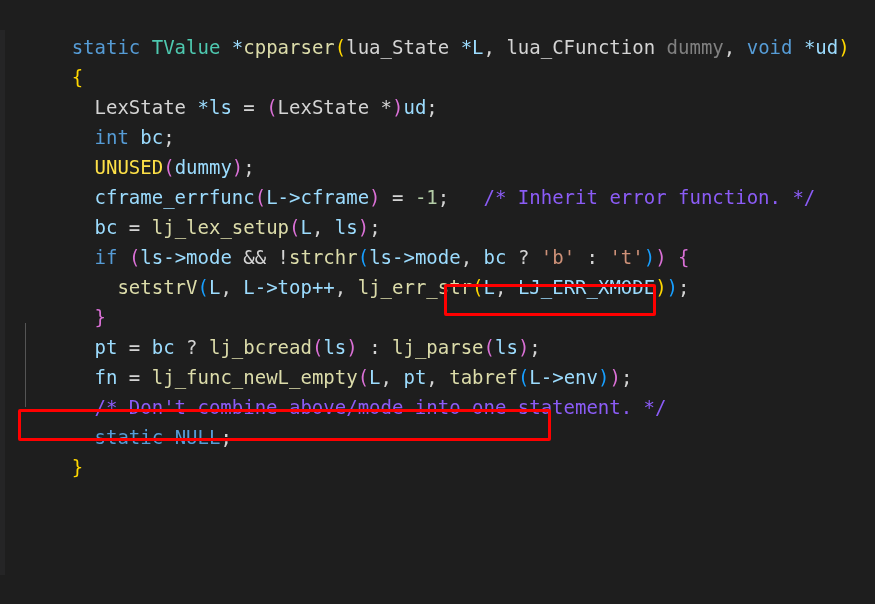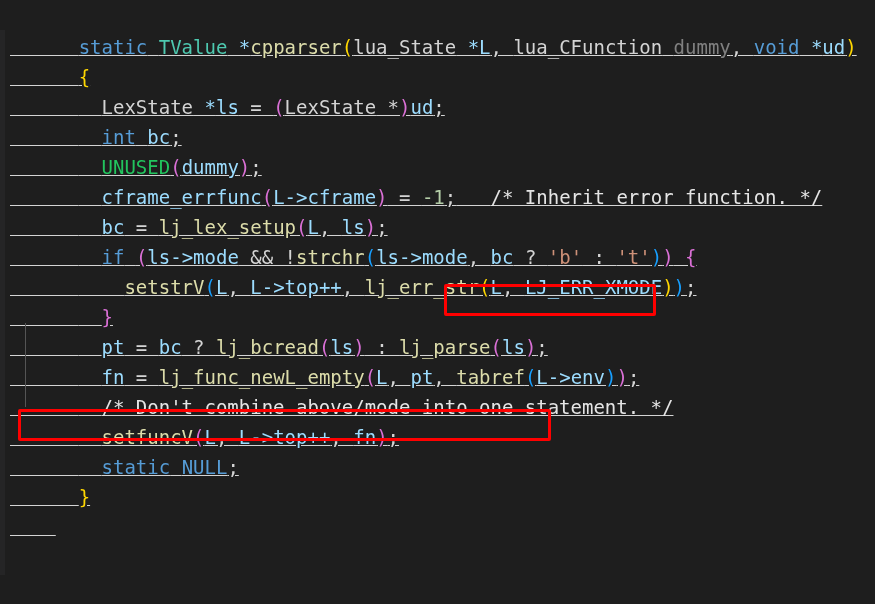--- a/index.html
+++ b/index.html
@@ -45,43 +45,42 @@
     padding-top: 2px;
     padding-left: 0px;
     z-index: 2;
   }
 
   .line {
     height: 30px;
     line-height: 30px;
     white-space: pre;
     position: relative;
-    padding-left: 10px;
-    text-decoration: underline;
+    padding-left: 3px;
   }
 
   
   .indent-guide {
     position: absolute;
     width: 1px;
     background: #555555;
     z-index: 3;
   }
 
   
   .kw      { color: #569cd6; }  
   .type    { color: #4ec9b0; }  
   .fn      { color: #dcdcaa; }  
   .var     { color: #9cdcfe; }  
   .plain   { color: #d4d4d4; }  
-  .cmt     { color: #e5e5e5; }  
+  .cmt     { color: #8b5cf6; }  
   .str     { color: #ce9178; }  
   .num     { color: #b5cea8; }  
   .dim     { color: #808080; }  
-  .macro   { color: #22c55e; }
+  .macro   { color: #fde047; }
 
   
   .b1 { color: #ffd700; }
   .b2 { color: #da70d6; }
   .b3 { color: #179fff; }
 
   
   .annot-box {
     position: absolute;
     border: 3px solid #ff0000;
@@ -163,23 +162,20 @@
     </div>
 
     <div class="line">
       <span class="plain">  </span><span class="var">fn</span><span class="plain"> = </span><span class="fn">lj_func_newL_empty</span><span class="b2">(</span><span class="var">L</span><span class="plain">, </span><span class="var">pt</span><span class="plain">, </span><span class="fn">tabref</span><span class="b3">(</span><span class="var">L-&gt;env</span><span class="b3">)</span><span class="b2">)</span><span class="plain">;</span>
     </div>
 
     <div class="line">
       <span class="plain">  </span><span class="cmt">/* Don't combine above/mode into one statement. */</span>
     </div>
 
-    <div class="line">
-      <span class="plain">  </span><span class="fn">setfuncV</span><span class="b2">(</span><span class="var">L</span><span class="plain">, </span><span class="var">L-&gt;top++</span><span class="plain">, </span><span class="var">fn</span><span class="b2">)</span><span class="plain">;</span>
-    </div>
 
     <div class="line">
       <span class="plain">  </span><span class="kw">static</span><span class="plain"> </span><span class="kw">NULL</span><span class="plain">;</span>
     </div>
 
     <div class="line">
       <span class="b1">}</span>
     </div>
 
   </div>

